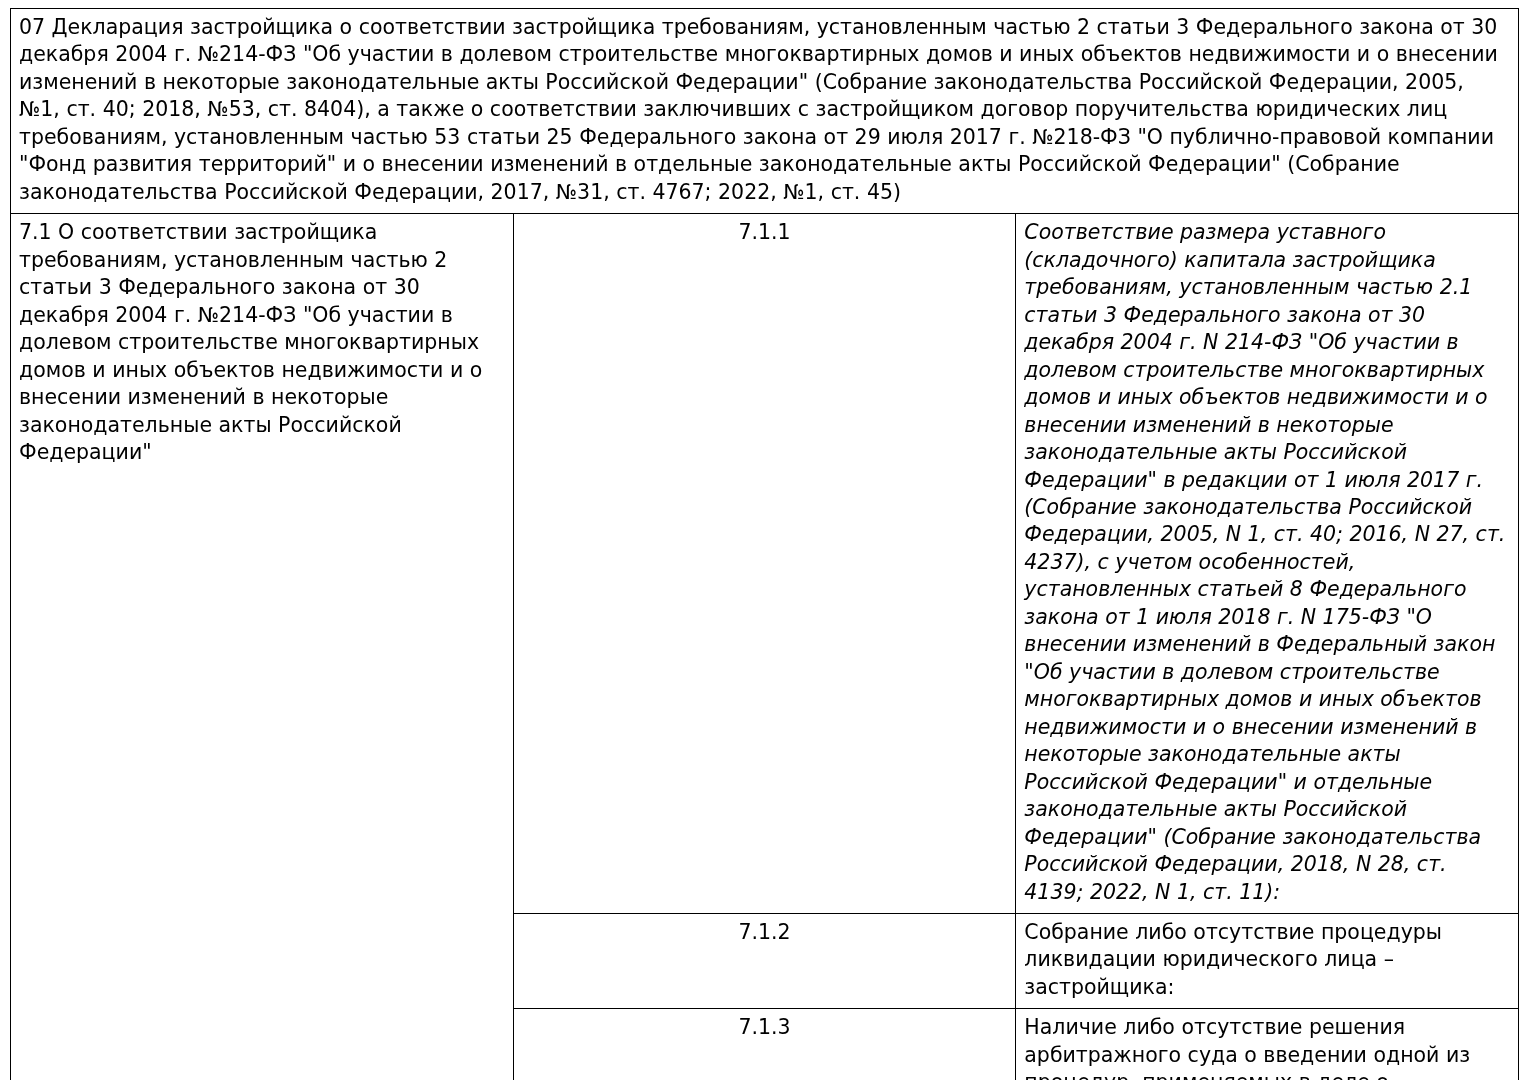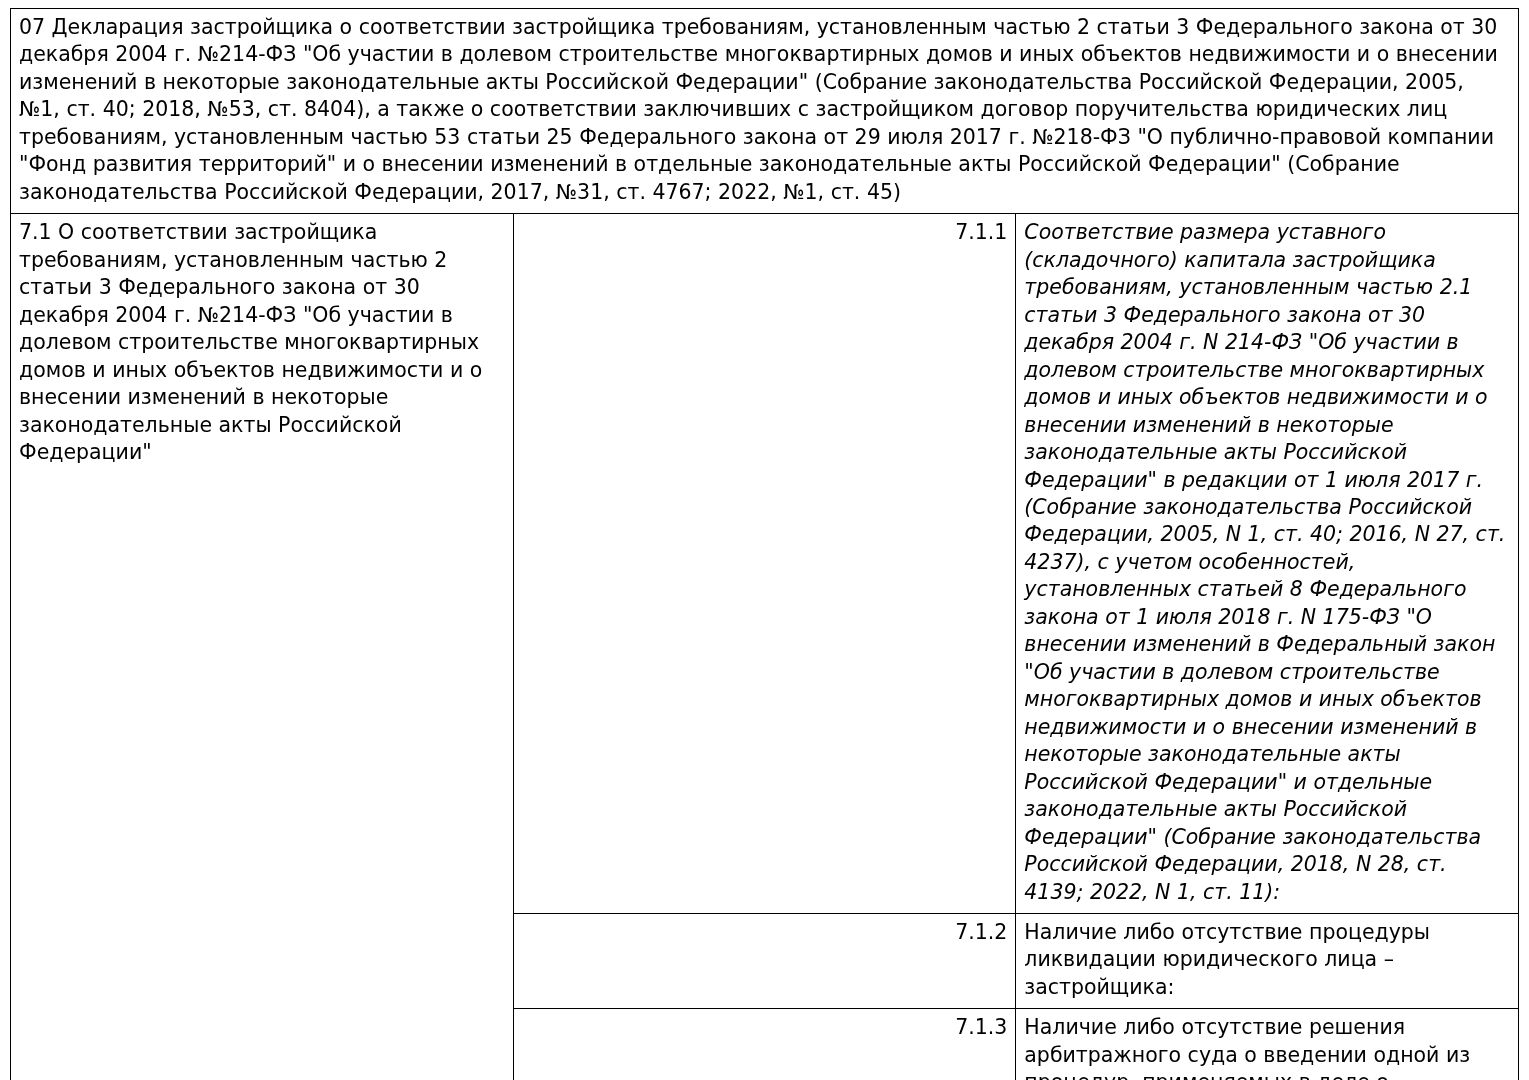--- a/index.html
+++ b/index.html
@@ -33,21 +33,21 @@
   td.header-cell {
     font-size: 20.5px;
     line-height: 1.33;
   }
   td.label-cell {
     width: 370px;
   }
   td.num-cell {
     width: 105px;
     vertical-align: middle;
-    text-align: right;
+    text-align: center;
     padding-left: 9px;
   }
   td.text-cell {
     vertical-align: middle;
   }
   td.text-cell.top {
     vertical-align: top;
     font-style: italic;
   }
 </style>
@@ -60,21 +60,21 @@
       <tr>
         <td class="header-cell" colspan="3">07 Декларация застройщика о соответствии застройщика требованиям, установленным частью 2 статьи 3 Федерального закона от 30 декабря 2004 г. №214-ФЗ "Об участии в долевом строительстве многоквартирных домов и иных объектов недвижимости и о внесении изменений в некоторые законодательные акты Российской Федерации" (Собрание законодательства Российской Федерации, 2005, №1, ст. 40; 2018, №53, ст. 8404), а также о соответствии заключивших с застройщиком договор поручительства юридических лиц требованиям, установленным частью 53 статьи 25 Федерального закона от 29 июля 2017 г. №218-ФЗ "О публично-правовой компании "Фонд развития территорий" и о внесении изменений в отдельные законодательные акты Российской Федерации" (Собрание законодательства Российской Федерации, 2017, №31, ст. 4767; 2022, №1, ст. 45)</td>
       </tr>
       <tr>
         <td class="label-cell" rowspan="5">7.1 О соответствии застройщика требованиям, установленным частью 2 статьи 3 Федерального закона от 30 декабря 2004 г. №214-ФЗ "Об участии в долевом строительстве многоквартирных домов и иных объектов недвижимости и о внесении изменений в некоторые законодательные акты Российской Федерации"</td>
         <td class="num-cell">7.1.1</td>
         <td class="text-cell top">Соответствие размера уставного (складочного) капитала застройщика требованиям, установленным частью 2.1 статьи 3 Федерального закона от 30 декабря 2004 г. N 214-ФЗ "Об участии в долевом строительстве многоквартирных домов и иных объектов недвижимости и о внесении изменений в некоторые законодательные акты Российской Федерации" в редакции от 1 июля 2017 г. (Собрание законодательства Российской Федерации, 2005, N 1, ст. 40; 2016, N 27, ст. 4237), с учетом особенностей, установленных статьей 8 Федерального закона от 1 июля 2018 г. N 175-ФЗ "О внесении изменений в Федеральный закон "Об участии в долевом строительстве многоквартирных домов и иных объектов недвижимости и о внесении изменений в некоторые законодательные акты Российской Федерации" и отдельные законодательные акты Российской Федерации" (Собрание законодательства Российской Федерации, 2018, N 28, ст. 4139; 2022, N 1, ст. 11):</td>
       </tr>
       <tr>
         <td class="num-cell">7.1.2</td>
-        <td class="text-cell">Наличие либо отсутствие процедуры ликвидации юридического лица – застройщика:</td>
+        <td class="text-cell">Собрание либо отсутствие процедуры ликвидации юридического лица – застройщика:</td>
       </tr>
       <tr>
         <td class="num-cell">7.1.3</td>
         <td class="text-cell">Наличие либо отсутствие решения арбитражного суда о введении одной из процедур, применяемых в деле о банкротстве в соответствии с законодательством Российской Федерации о несостоятельности (банкротстве), в отношении юридического лица – застройщика:</td>
       </tr>
 
     </tbody>
   </table>
 </div>
 

